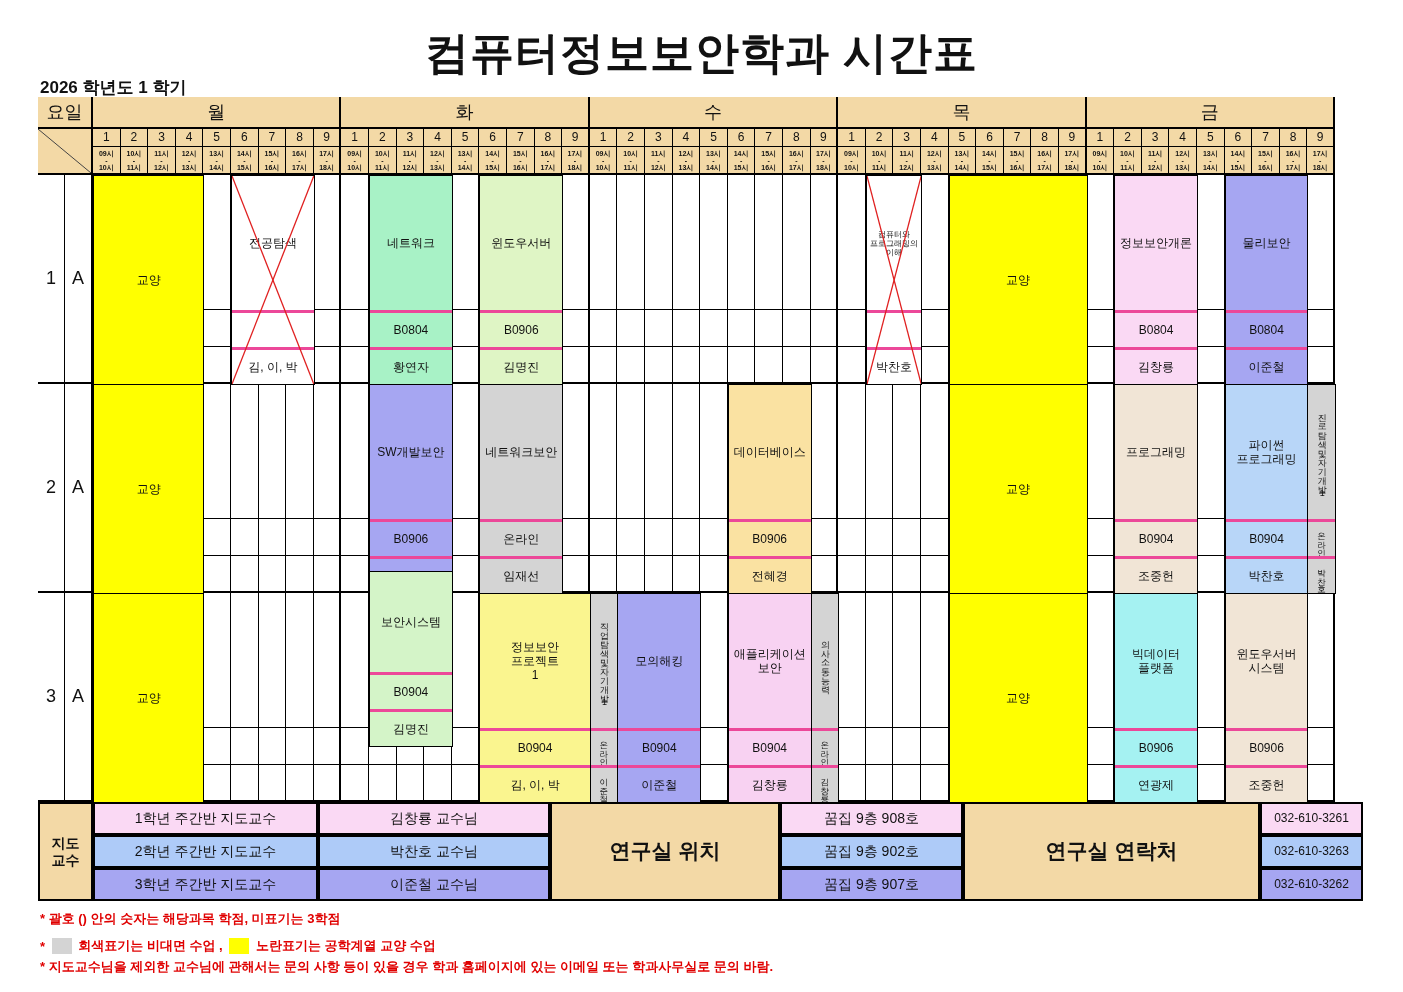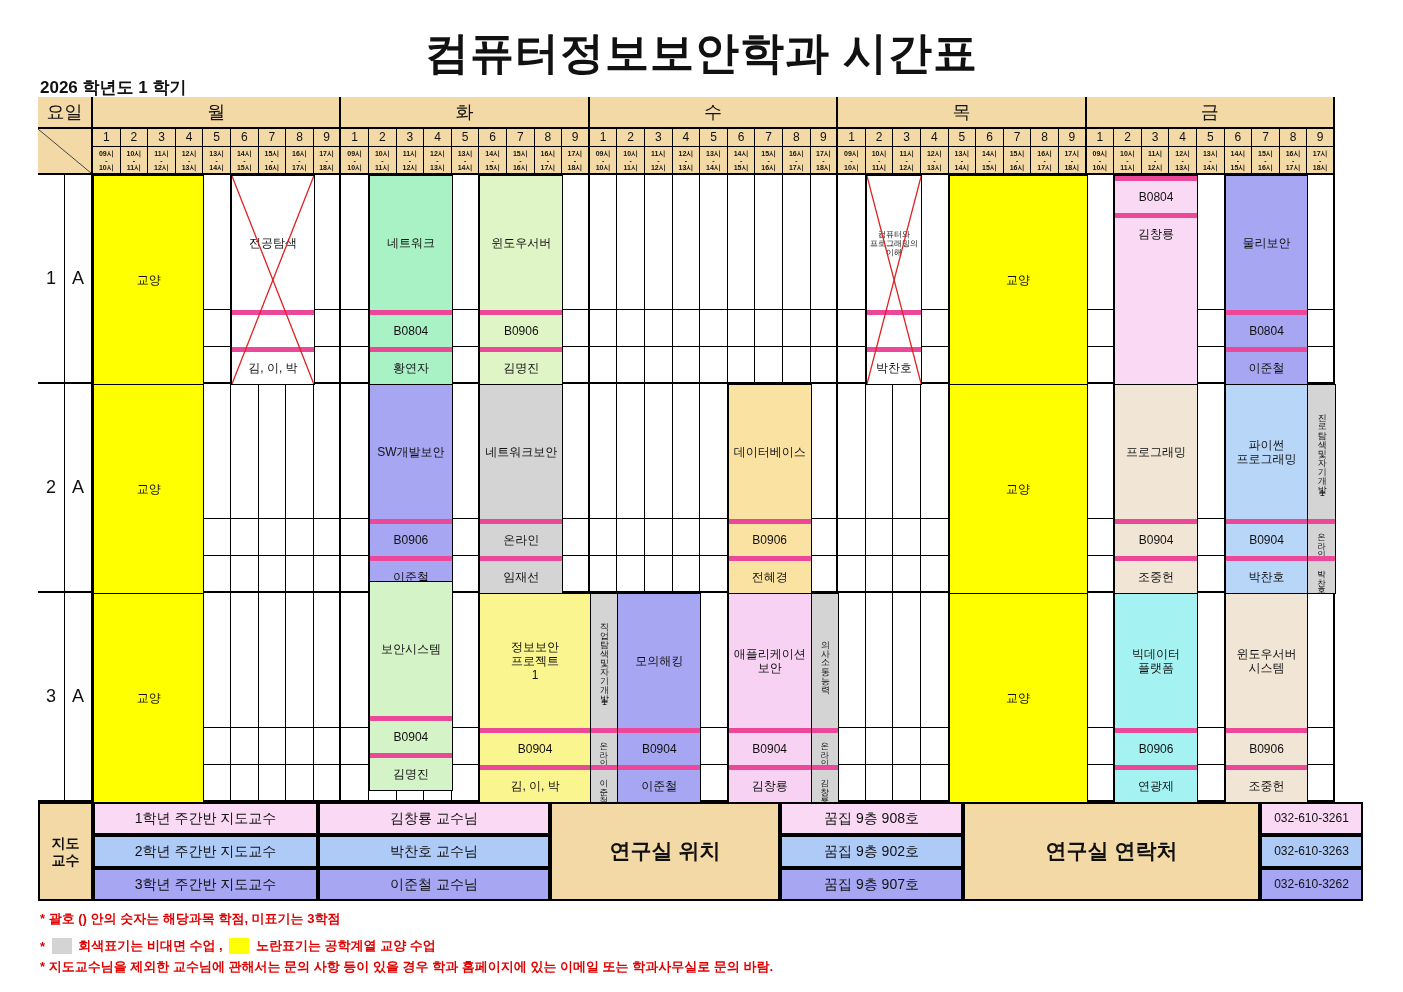--- a/index.html
+++ b/index.html
@@ -11,21 +11,21 @@
   .cell{position:absolute;border-right:1px solid #000;border-bottom:1px solid #000;display:flex;align-items:center;justify-content:center;text-align:center;overflow:hidden;line-height:1.15}
   .thr{border-right-width:2px}.thb{border-bottom-width:2px}
   .thl{border-left-width:2px}.tht{border-top-width:2px}
   .hdr-day{font-size:18px;font-weight:400}
   .hdr-num{font-size:12px}
   .hdr-time{flex-direction:column;font-size:7px;line-height:7px;font-weight:700}
   .grade{font-size:18px}
   .block{position:absolute;border:1px solid #000;display:flex;flex-direction:column;overflow:hidden}
   .bname{flex:1 1 auto;display:flex;align-items:center;justify-content:center;text-align:center;font-size:12px;line-height:14px;white-space:pre-line}
   .bname.small{font-size:8px;line-height:9px}
-  .bsub{flex:0 0 37px;border-top:5px solid #ec4899;display:flex;align-items:center;justify-content:center;font-size:12px;overflow:hidden}
+  .bsub{flex:0 0 37px;border-top:3px solid #ec4899;display:flex;align-items:center;justify-content:center;font-size:12px;overflow:hidden}
   .vert{writing-mode:vertical-rl;text-orientation:upright;font-size:9px;line-height:1;letter-spacing:0}
   .bsub.vert{font-size:8.5px}
   .xover{position:absolute;left:0;top:0;width:100%;height:100%;pointer-events:none}
   .bcell{border:2px solid #000;font-size:14px}
   .bcell.big{font-size:21px;font-weight:700}
   .bcell.hdrc{font-size:14px;font-weight:700;padding:0 8px}
   .bcell.phone{font-size:12px}
   .notes{position:absolute;left:40px;top:910px;color:#E00000;font-weight:700;font-size:13px}
   .note-line{display:flex;align-items:center;gap:3px;margin-bottom:3px;white-space:pre}
   .note-line:first-child{margin-bottom:9px}
@@ -486,20 +486,21 @@
         <div class="bsub">박찬호</div>
         <svg class="xover" viewBox="0 0 10 10" preserveAspectRatio="none">
           <line x1="0" y1="0" x2="10" y2="10" stroke="#E02020" stroke-width="1.3" vector-effect="non-scaling-stroke"></line>
           <line x1="10" y1="0" x2="0" y2="10" stroke="#E02020" stroke-width="1.3" vector-effect="non-scaling-stroke"></line>
         </svg>
       </div>
       <div class="block" style="left: 910.6px; top: 78px; width: 139px; height: 210px; background: rgb(255, 255, 0);">
         <div class="bname">교양</div>
       </div>
       <div class="block" style="left: 1076.2px; top: 78px; width: 83.8px; height: 210px; background: rgb(250, 217, 244);">
+        <div class="bname">정보보안개론</div>
         <div class="bsub">B0804</div>
         <div class="bsub">김창룡</div>
       </div>
       <div class="block" style="left: 1186.6px; top: 78px; width: 83.8px; height: 210px; background: rgb(166, 166, 242);">
         <div class="bname">물리보안</div>
         <div class="bsub">B0804</div>
         <div class="bsub">이준철</div>
       </div>
       <div class="cell grade thl thb" style="left: 0px; top: 287px; width: 27px; height: 209px;">2</div>
       <div class="cell grade thb thr" style="left: 27px; top: 287px; width: 28px; height: 209px;">A</div>
@@ -808,21 +809,21 @@
       <div class="cell thb" style="left: 1214.2px; top: 668px; width: 27.6px; height: 37px;"></div>
       <div class="cell" style="left: 1241.8px; top: 496px; width: 27.6px; height: 135px;"></div>
       <div class="cell" style="left: 1241.8px; top: 631px; width: 27.6px; height: 37px;"></div>
       <div class="cell thb" style="left: 1241.8px; top: 668px; width: 27.6px; height: 37px;"></div>
       <div class="cell  thr" style="left: 1269.4px; top: 496px; width: 27.6px; height: 135px;"></div>
       <div class="cell  thr" style="left: 1269.4px; top: 631px; width: 27.6px; height: 37px;"></div>
       <div class="cell thb thr" style="left: 1269.4px; top: 668px; width: 27.6px; height: 37px;"></div>
       <div class="block" style="left: 55px; top: 496px; width: 111.4px; height: 210px; background: rgb(255, 255, 0);">
         <div class="bname">교양</div>
       </div>
-      <div class="block" style="left: 331px; top: 484px; width: 83.8px; height: 210px; background: rgb(212, 244, 200);">
+      <div class="block" style="left: 331px; top: 474px; width: 83.8px; height: 176px; background: rgb(212, 244, 200);">
         <div class="bname">보안시스템</div>
         <div class="bsub">B0904</div>
         <div class="bsub">김명진</div>
       </div>
       <div class="block" style="left: 441.4px; top: 496px; width: 111.4px; height: 210px; background: rgb(250, 245, 143);">
         <div class="bname">정보보안
 프로젝트
 1</div>
         <div class="bsub">B0904</div>
         <div class="bsub">김, 이, 박</div>

